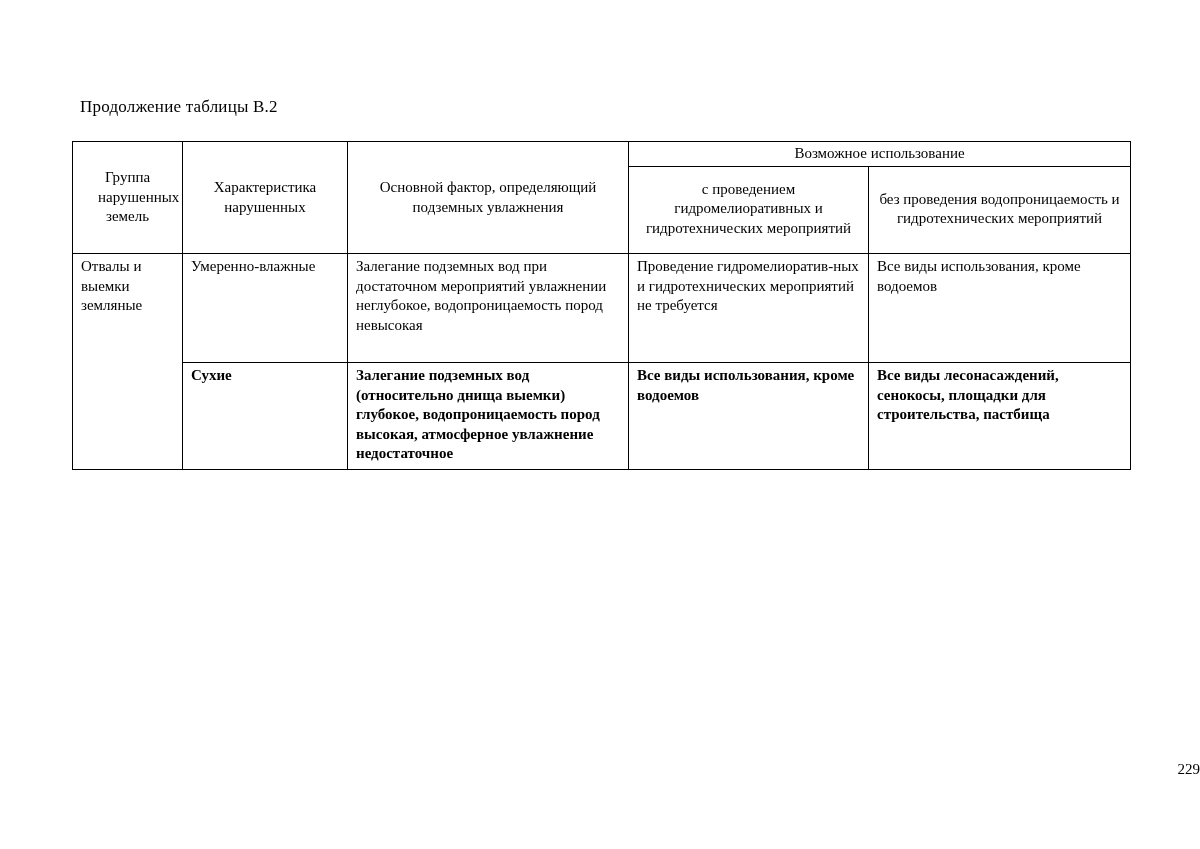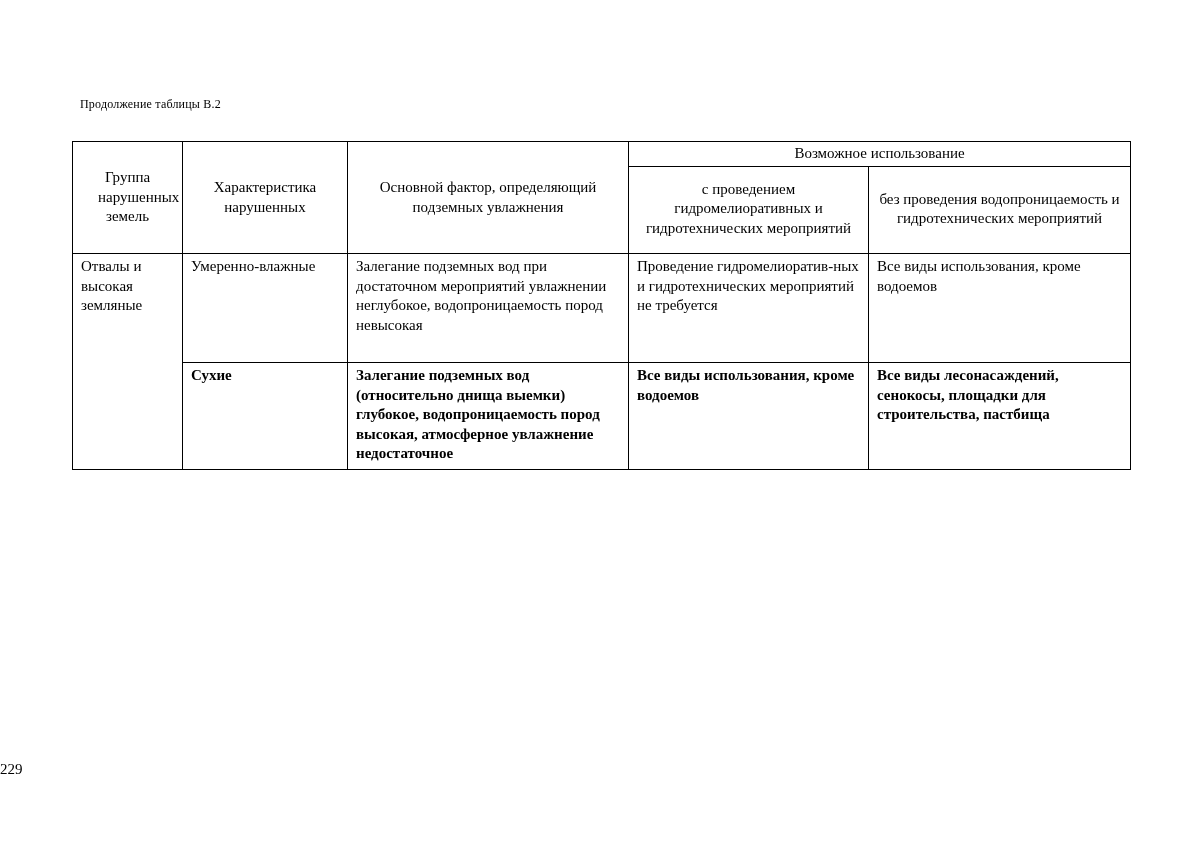--- a/index.html
+++ b/index.html
@@ -15,21 +15,21 @@
     position: relative;
     width: 1200px;
     height: 849px;
     background: #ffffff;
     overflow: hidden;
   }
   .caption {
     position: absolute;
     left: 80px;
     top: 97px;
-    font-size: 12px;
+    font-size: 17px;
     letter-spacing: 0.2px;
   }
   table.main {
     position: absolute;
     left: 72px;
     top: 141px;
     width: 1058px;
     border-collapse: collapse;
     table-layout: fixed;
     font-size: 15px;
@@ -60,21 +60,21 @@
   .col-without { width: 262px; }
   tr.use-row th { height: 22px; padding: 1px 25px; }
   tr.subhead-row th { height: 78px; }
   tr.body-row-1 td { height: 100px; }
   tr.body-row-2 td { height: 96px; font-weight: bold; }
   .page-number {
     position: absolute;
     left: 0;
     top: 761px;
     width: 100%;
-    text-align: left;
+    text-align: right;
     font-size: 15px;
   }
 </style>
 </head>
 <body>
 
 <div class="page">
 
   <div class="caption">Продолжение таблицы В.2</div>
 
@@ -93,21 +93,21 @@
         <th rowspan="2">Основной фактор, определяющий подземных увлажнения</th>
         <th colspan="2">Возможное использование</th>
       </tr>
       <tr class="subhead-row">
         <th>с проведением гидромелиоративных и гидротехнических мероприятий</th>
         <th>без проведения водопроницаемость и гидротехнических мероприятий</th>
       </tr>
     </thead>
     <tbody>
       <tr class="body-row-1">
-        <td rowspan="2" class="group-cell">Отвалы и высокая земляные</td>
+        <td rowspan="2" class="group-cell">Отвалы и выемки земляные</td>
         <td>Умеренно-влажные</td>
         <td>Залегание подземных вод при достаточном мероприятий увлажнении неглубокое, водопроницаемость пород невысокая</td>
         <td>Проведение гидромелиоратив-ных и гидротехнических мероприятий не требуется</td>
         <td>Все виды использования, кроме водоемов</td>
       </tr>
       <tr class="body-row-2">
         <td>Сухие</td>
         <td>Залегание подземных вод (относительно днища выемки) глубокое, водопроницаемость пород высокая, атмосферное увлажнение недостаточное</td>
         <td>Все виды использования, кроме водоемов</td>
         <td>Все виды лесонасаждений, сенокосы, площадки для строительства, пастбища</td>

